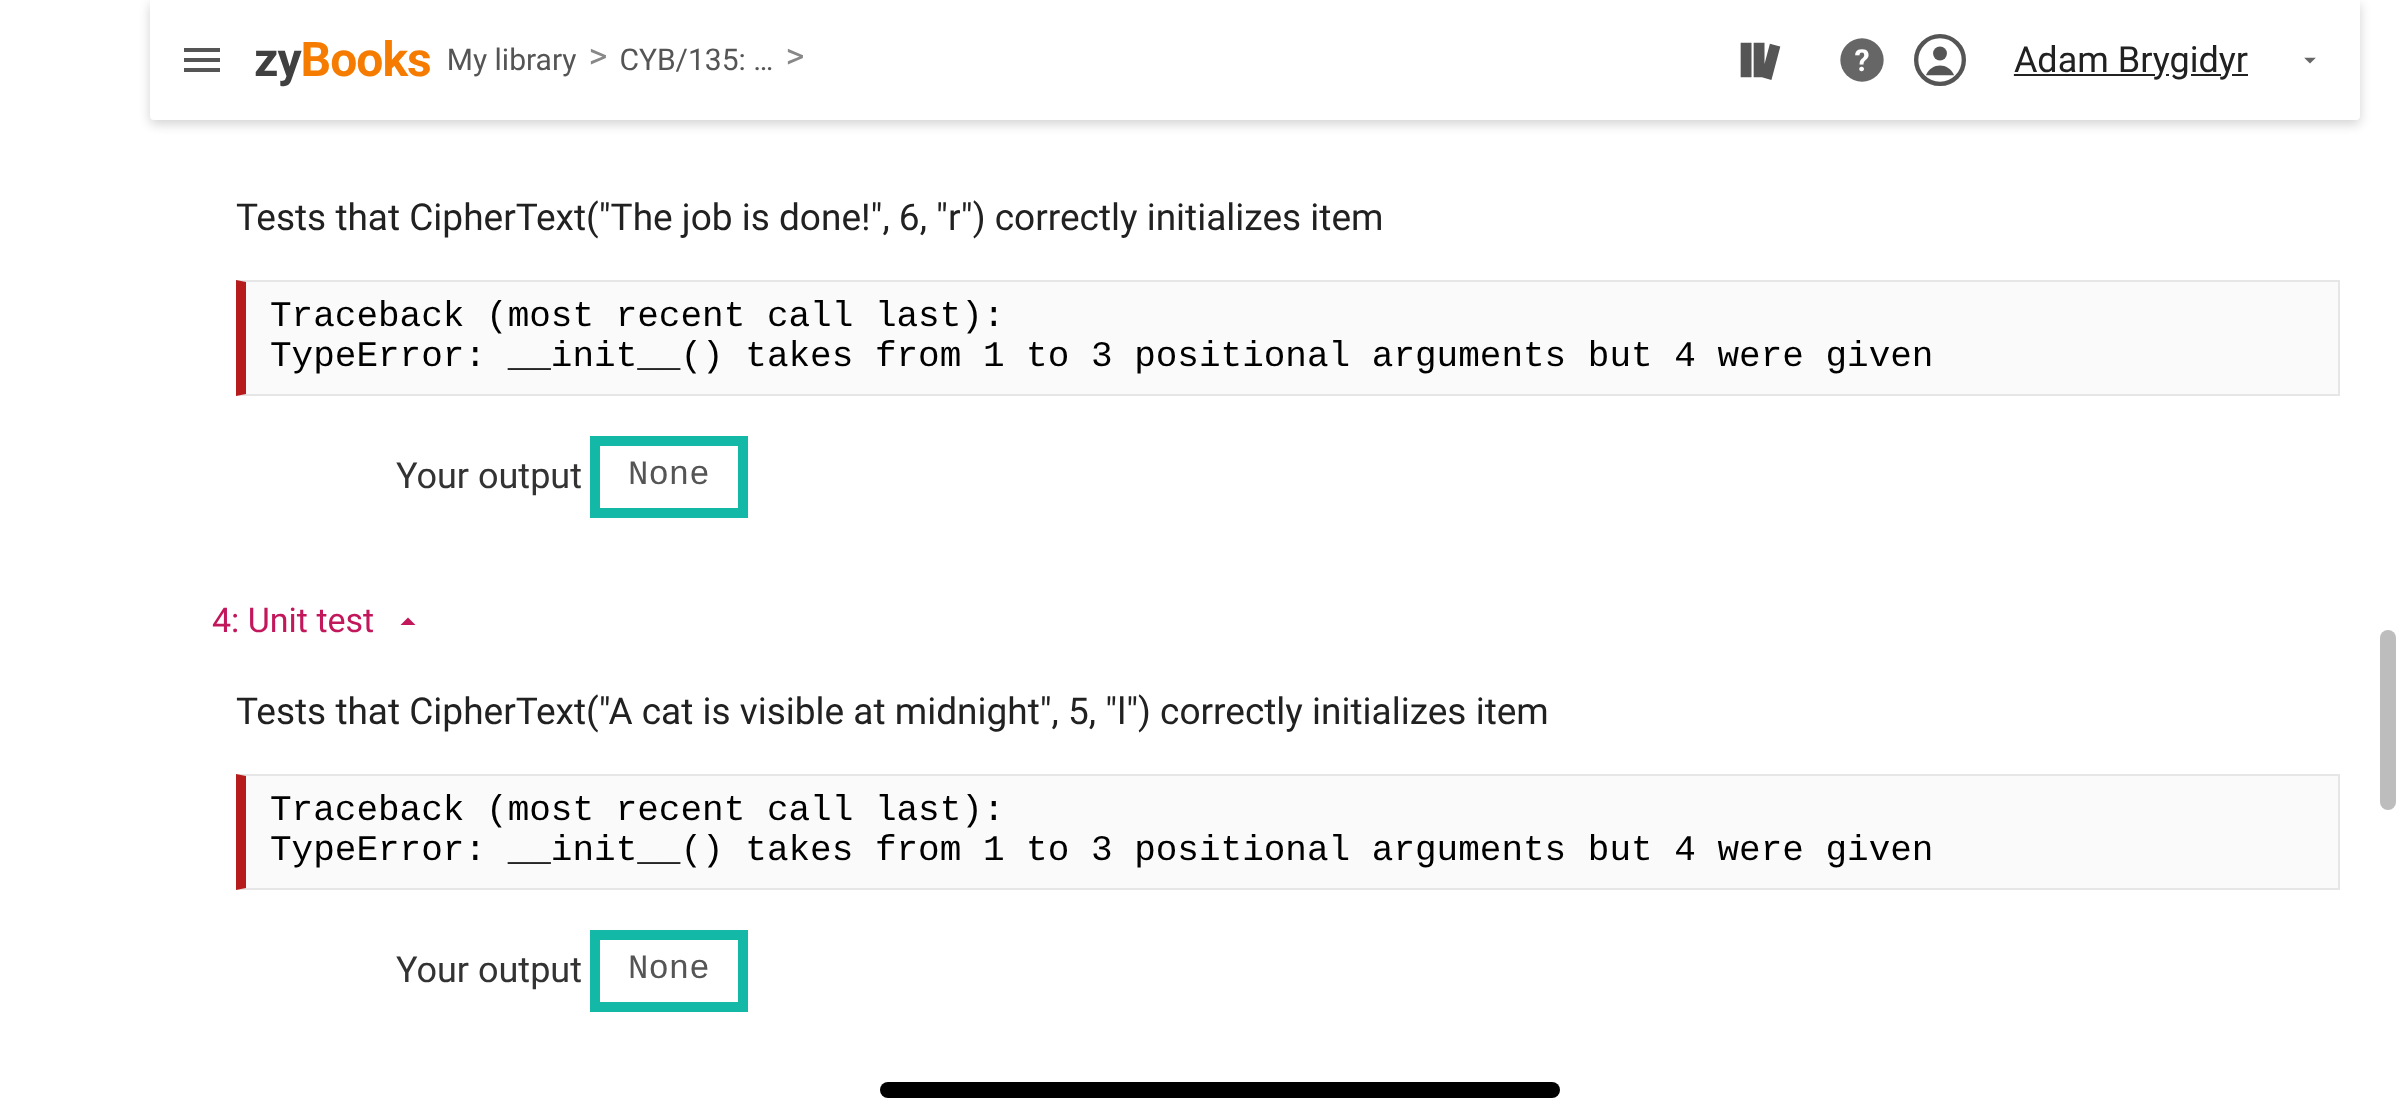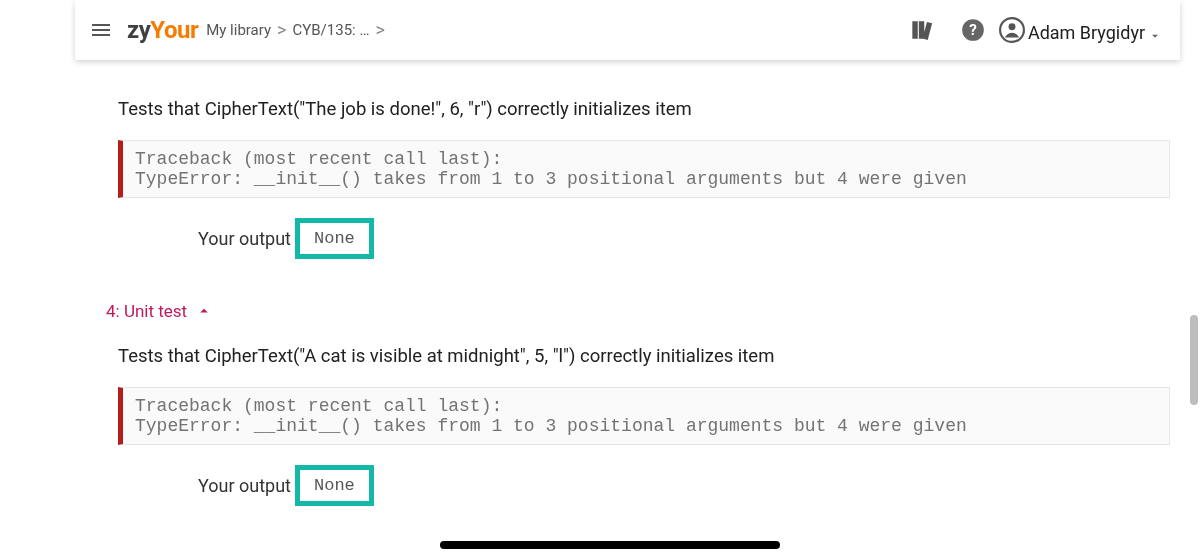--- a/index.html
+++ b/index.html
@@ -18,42 +18,42 @@
     align-items: center;
     box-shadow: 0 2px 6px rgba(0,0,0,0.18);
     border-radius: 0 0 2px 2px;
   }
   .hamburger { width: 24px; height: 24px; margin-left: 14px; margin-right: 14px; display:flex; align-items:center; justify-content:center; cursor:pointer; }
   .hamburger svg { width: 24px; height: 24px; }
   .logo { font-weight: 700; font-size: 24px; letter-spacing: -0.5px; }
   .logo .zy { color: #404040; }
   .logo .books { color: #f57c00; }
   .crumbs { margin-left: 8px; display:flex; flex-direction:column; font-size: 15px; color:#555; line-height:1.35; }
-  .crumbs .row1 { display:flex; align-items:center; gap:6px; }
+  .crumbs .row1 { display:flex; gap:6px; }
   .crumbs .sep { color:#888; font-size:18px; line-height:1; }
   .spacer { flex:1; }
   .hdr-icon { width:28px; height:28px; margin: 0 12px; display:flex; align-items:center; justify-content:center; cursor:pointer; color:#555; }
   .hdr-icon svg { width:26px; height:26px; }
-  .user-chip { display:flex; align-items:flex-end; gap:3px; margin-right:18px; cursor:pointer; }
+  .user-chip { display:flex; align-items:center; gap:24px; margin-right:18px; cursor:pointer;text-decoration:underline; }
   .user-chip svg.avatar { width:26px; height:26px; }
   .user-name { font-size:18px; color:#212121; }
   .user-chip svg.caret { width:14px; height:14px; fill:#666; }
 
   
   .content { position:relative; padding: 0 0 0 88px; margin-top: 6px; }
   .cutoff { color:#777; font-size:15px; padding: 0 30px 4px 30px; height:14px; overflow:hidden; }
   .test-desc { font-size:18.5px; color:#212121; padding: 18px 30px 14px 30px; }
   .trace {
     margin: 6px 30px 0 30px;
     background: #fafafa;
     border: 1px solid #e6e6e6;
     border-left: 5px solid #b71c1c;
     font-family: "Courier New", Courier, monospace;
     font-size: 18px;
-    color:#737373;
+    color:#000000;
     padding: 8px 10px 8px 12px;
     white-space: pre;
     overflow:hidden;
   }
   .output-row { display:flex; align-items:center; padding: 20px 30px 24px 110px; gap:4px; }
   .output-label { font-size:18px; color:#333; }
   .output-box { border:5px solid #14b8a6; padding:6px 14px; font-family:"Courier New",Courier,monospace; font-size:17px; color:#555; }
 
   .section-title { display:flex; align-items:center; gap:8px; color:#c2185b; font-size:17px; padding: 18px 30px 6px 18px; cursor:pointer; }
   .section-title svg { width:18px; height:18px; fill:#c2185b; }
@@ -68,21 +68,21 @@
 </head>
 <body>
 
 <div class="header">
   <div class="hamburger">
     <svg viewBox="0 0 24 24">
         <path fill="#555" d="M3 6h18v2H3V6zm0 5h18v2H3v-2zm0 5h18v2H3v-2z"></path>
       </svg>
   </div>
   <div class="logo">
-    <span class="zy">zy</span><span class="books">Your</span>
+    <span class="zy">zy</span><span class="books">Books</span>
   </div>
   <div class="crumbs">
     <div class="row1">
       <span>My library</span>
       <span class="sep">&gt;</span>
       <span>CYB/135: …</span>
       <span class="sep">&gt;</span>
     </div>
   </div>
   <div class="spacer"></div>

